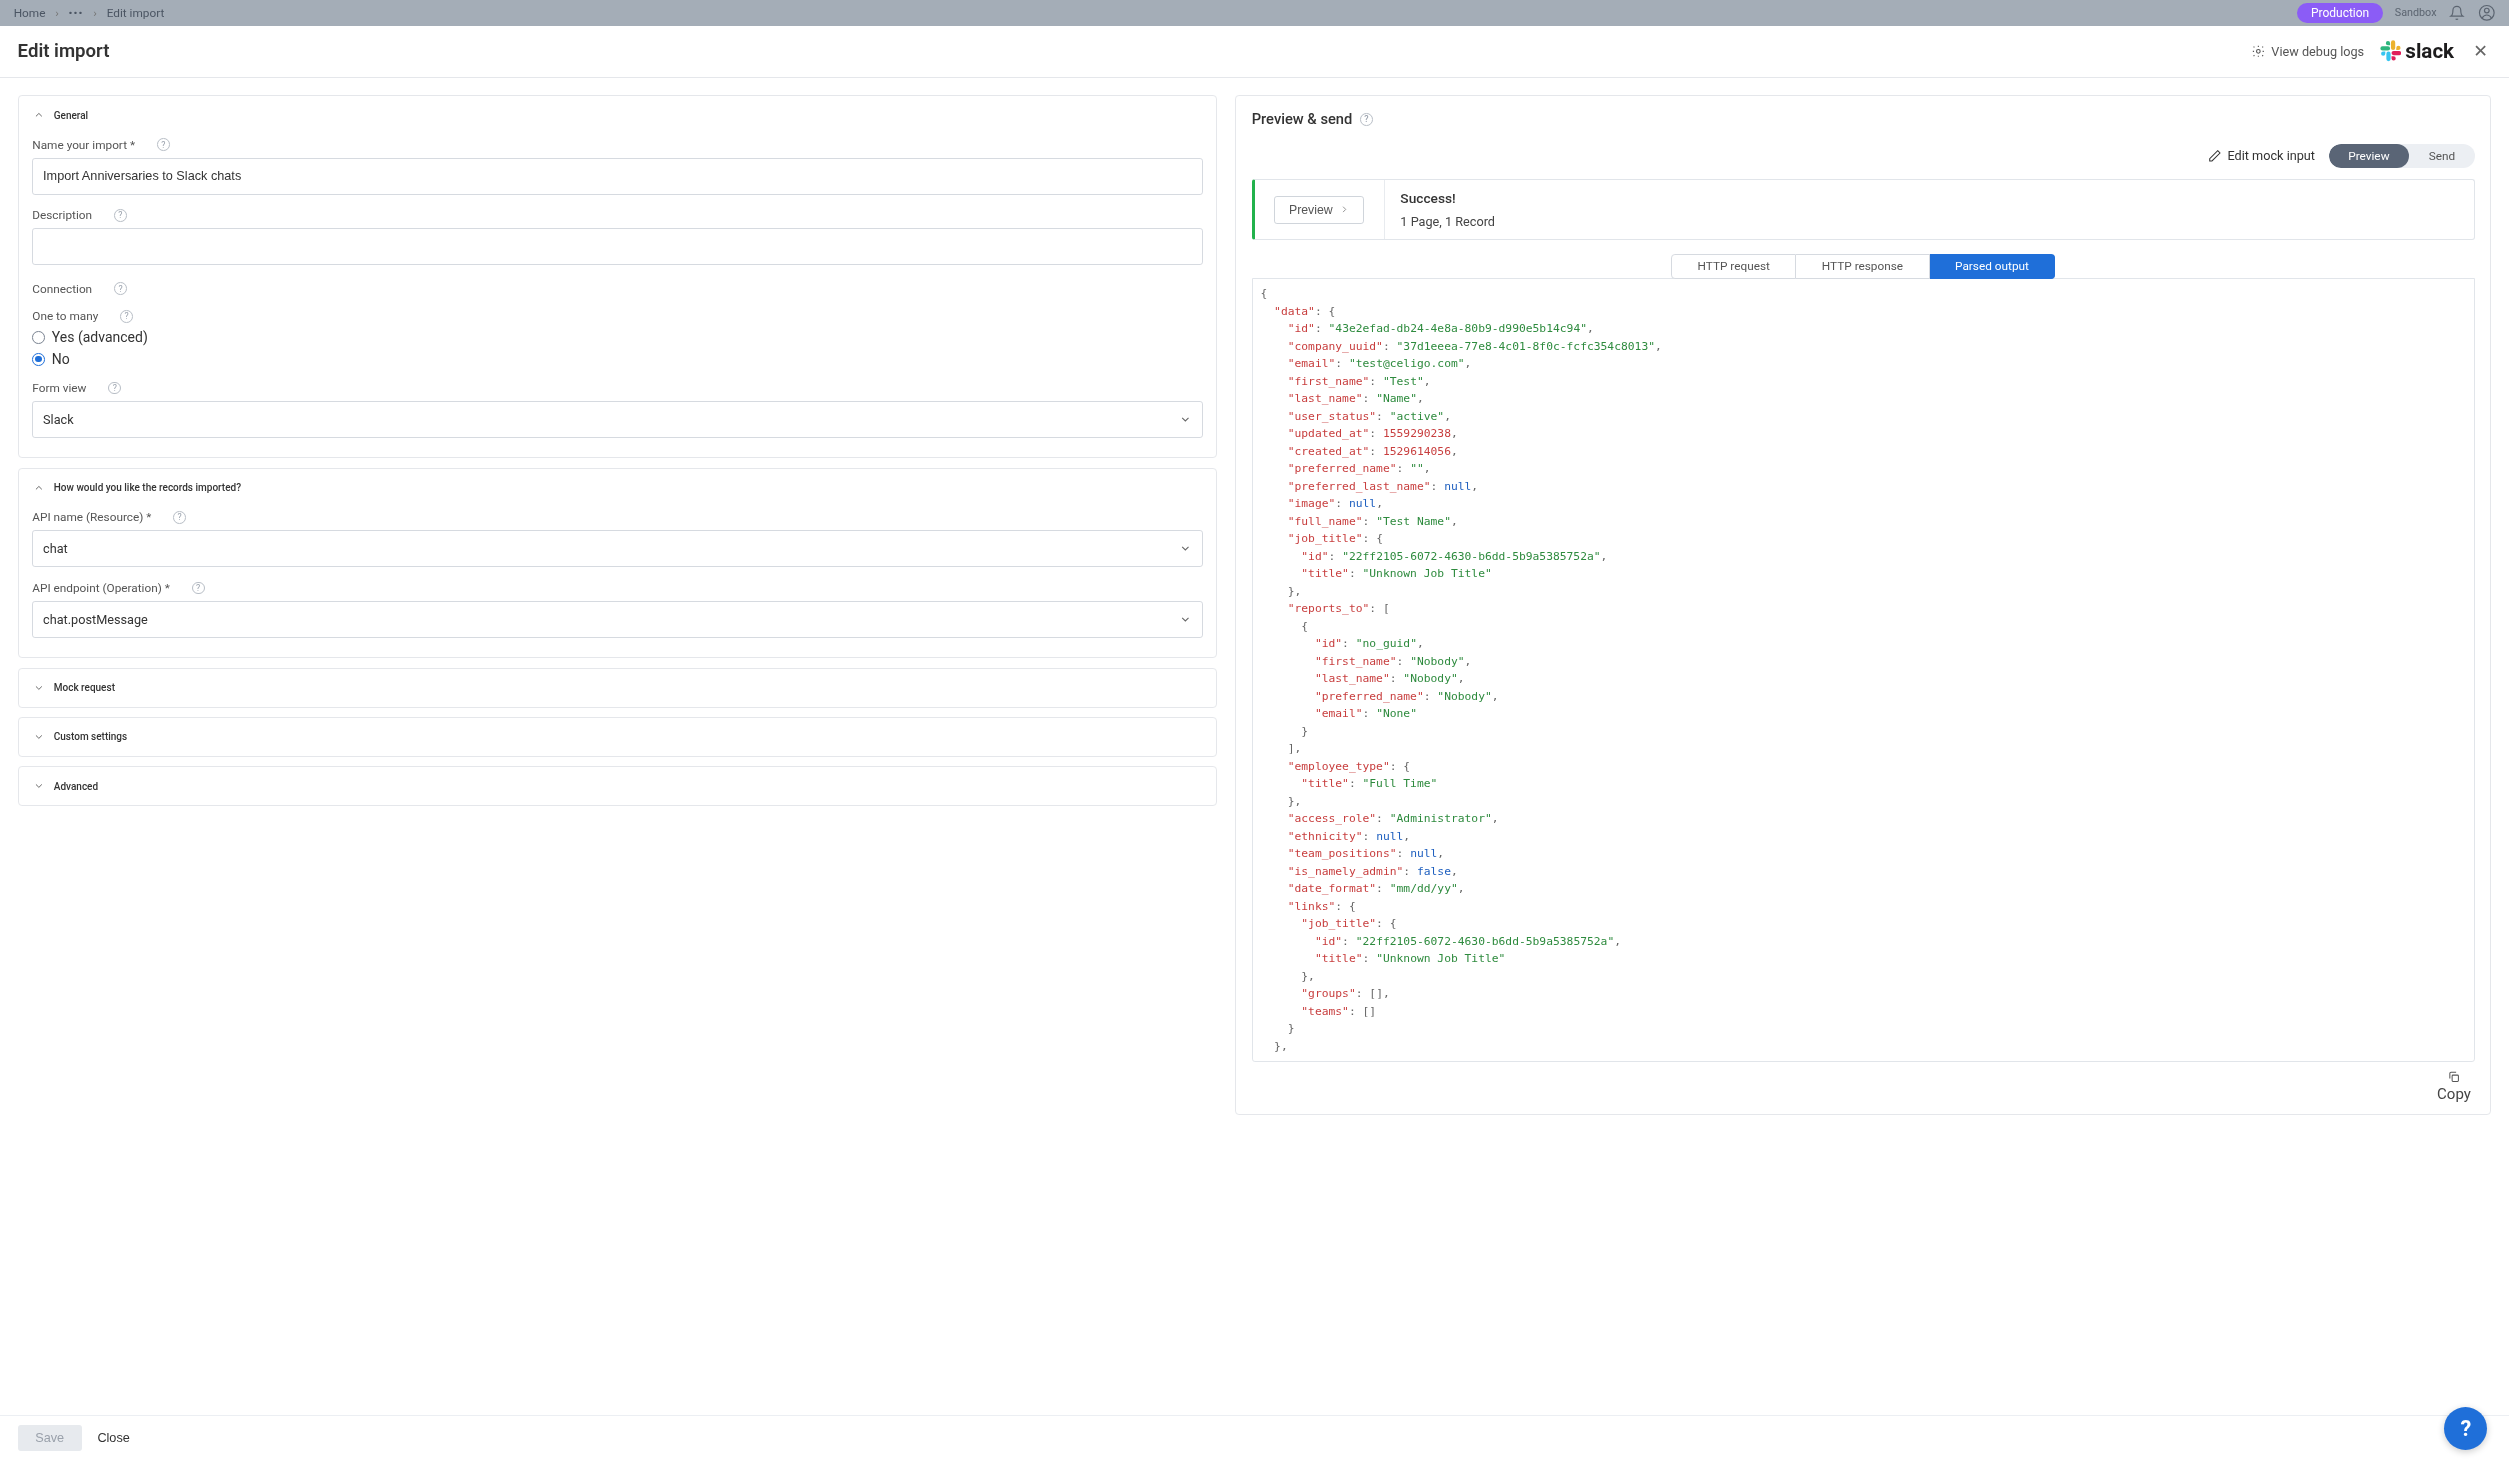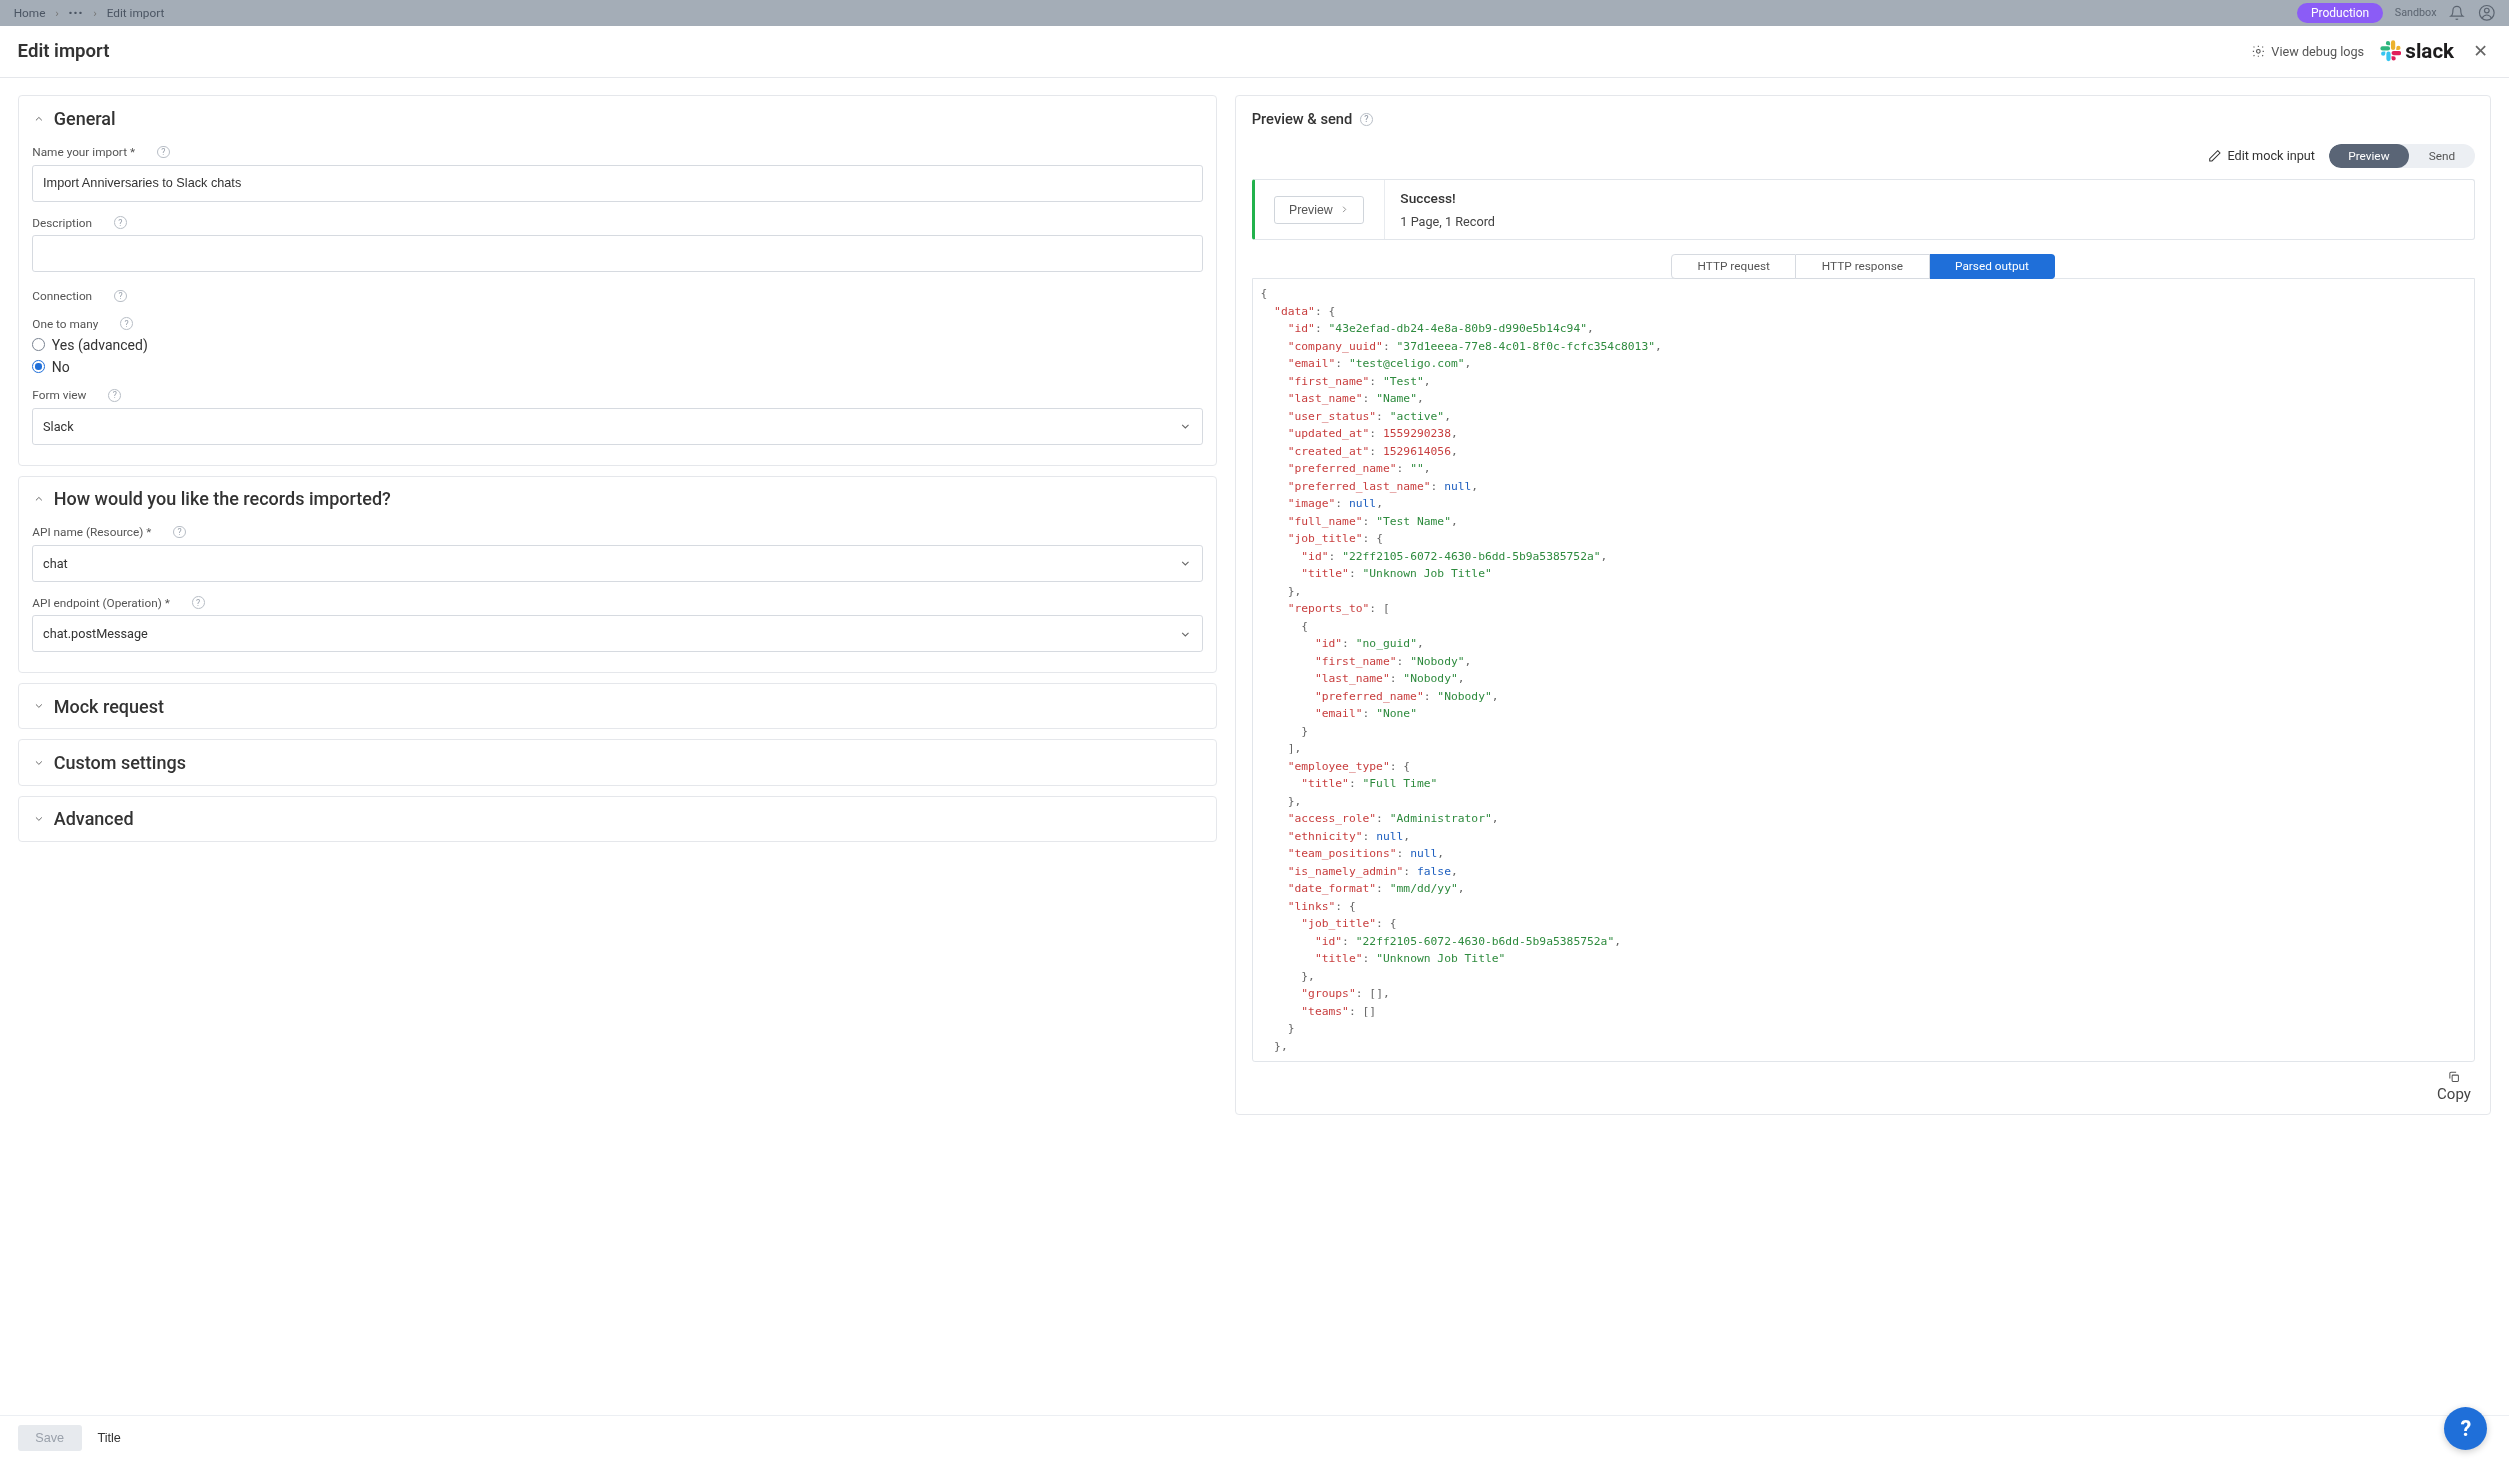--- a/index.html
+++ b/index.html
@@ -24,21 +24,21 @@
 .slack-mark { display: inline-flex; width: 21.6px; height: 21.6px; }
 .close-x { width: 21.6px; height: 21.6px; display: flex; align-items: center; justify-content: center; color: #666; cursor: pointer; font-size: 17.6px; }
 
 
 .main { display: flex; gap: 17.6px; padding: 17.6px; align-items: flex-start; }
 .left-col { flex: 0 0 48.5%; display: flex; flex-direction: column; gap: 9.8px; }
 .right-col { flex: 1; border: 1px solid #e5e7eb; border-radius: 3.9px; padding: 13.7px 15.7px 11.8px; }
 
 
 .panel { border: 1px solid #e5e7eb; border-radius: 3.9px; }
-.panel-head { display: flex; align-items: center; gap: 7.8px; padding: 11.8px 13.7px; font-size: 18px; font-weight: 500; color: #333; cursor: pointer; }
+.panel-head { display: flex; align-items: center; gap: 7.8px; padding: 11.8px 13.7px; font-size: 10px; font-weight: 500; color: #333; cursor: pointer; }
 .panel-body { padding: 3.9px 13.7px 15.7px; }
 .chev { width: 13.7px; height: 13.7px; display: inline-flex; align-items: center; justify-content: center; transform: rotate(0deg); }
 .chev.up svg { transform: rotate(180deg); }
 
 
 .field { margin-bottom: 13.7px; }
 .field-label { font-size: 11.8px; color: #555; margin-bottom: 5.9px; display: flex; align-items: center; gap: 22px; }
 .help-icon { width: 12.7px; height: 12.7px; border: 1px solid #b8bec6; border-radius: 50%; display: inline-flex; align-items: center; justify-content: center; font-size: 8.8px; color: #9aa2ad; }
 .input, .select { width: 100%; height: 37px; border: 1px solid #d6dae0; border-radius: 2.9px; padding: 0 9.8px; font-size: 12.7px; color: #333; background: #fff; }
 .select { display: flex; align-items: center; justify-content: space-between; cursor: pointer; }
@@ -386,17 +386,17 @@
             <path d="M5 15V6a2 2 0 012-2h9"></path>
           </svg>
         <span>Copy</span>
       </div>
     </div>
   </div>
 </div>
 
 <div class="footer">
   <button class="btn-save">Save</button>
-  <button class="btn-close">Title</button>
+  <button class="btn-close">Close</button>
 </div>
 
 <div class="help-bubble">?</div>
 
 
 </body></html>

